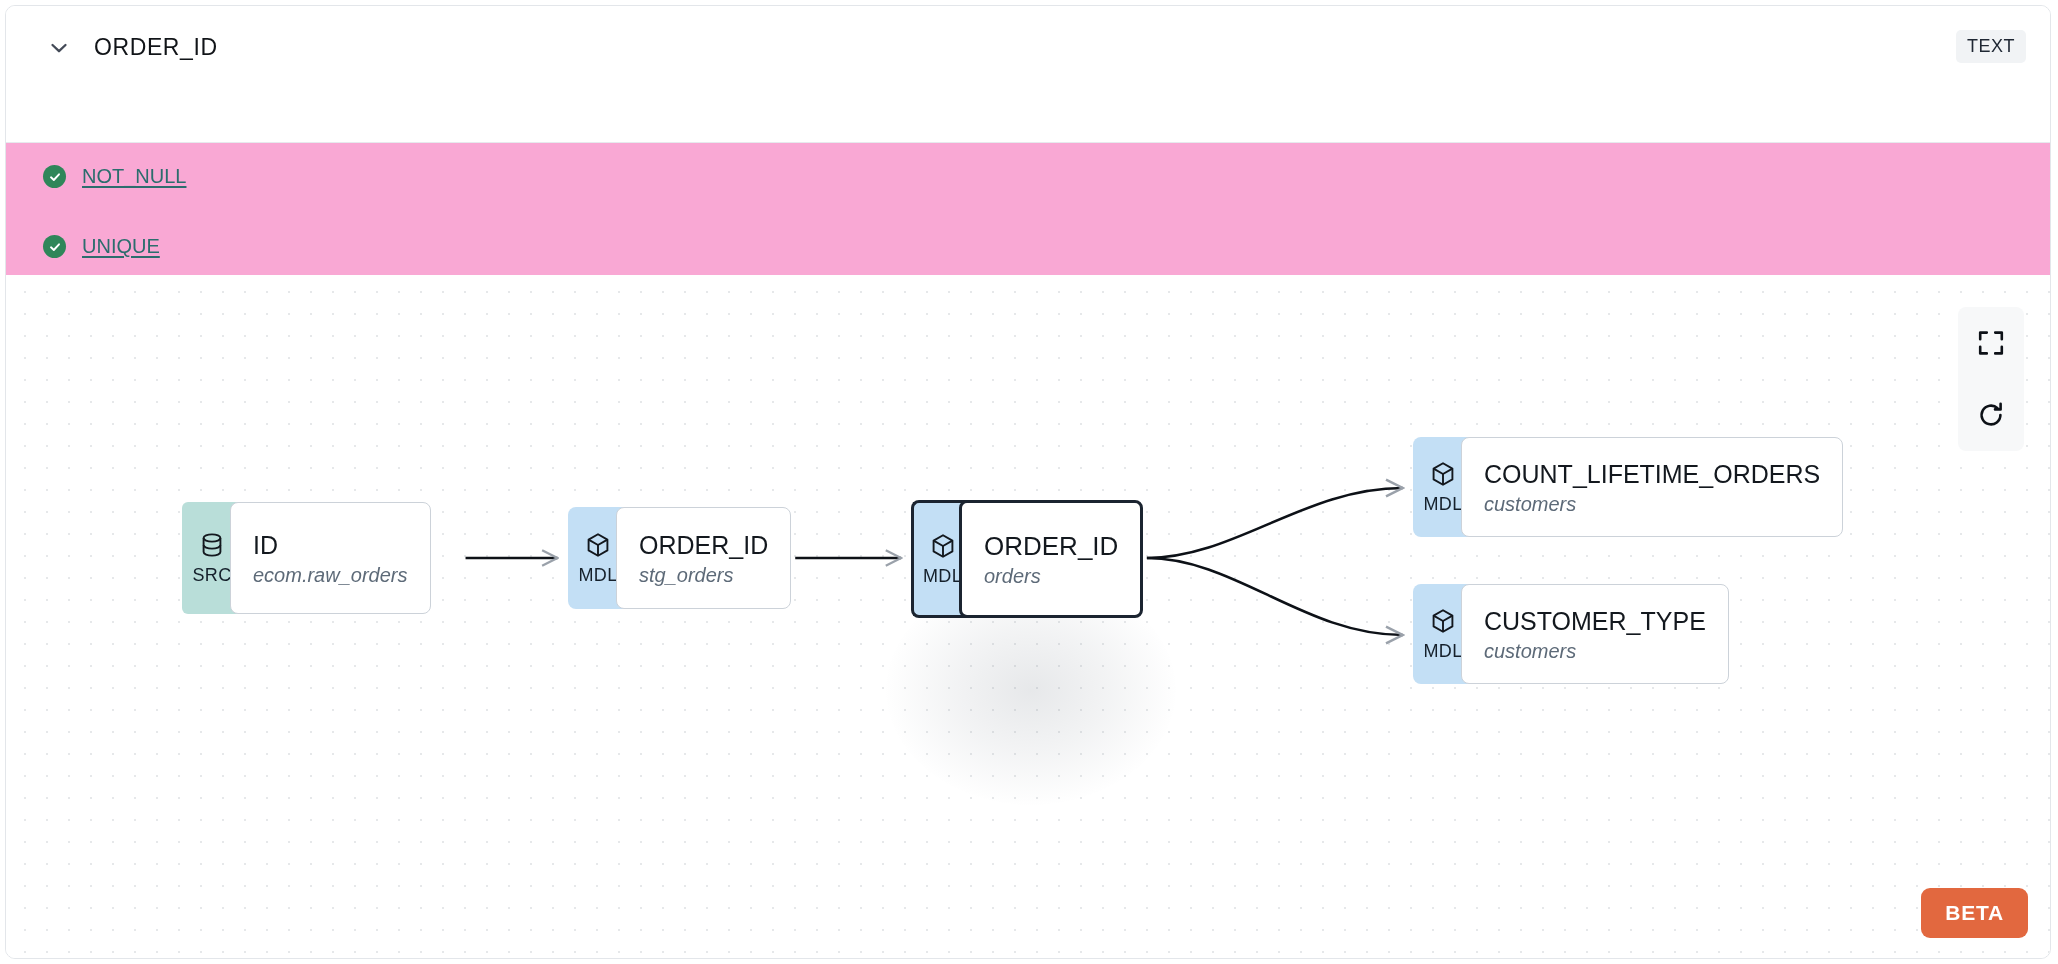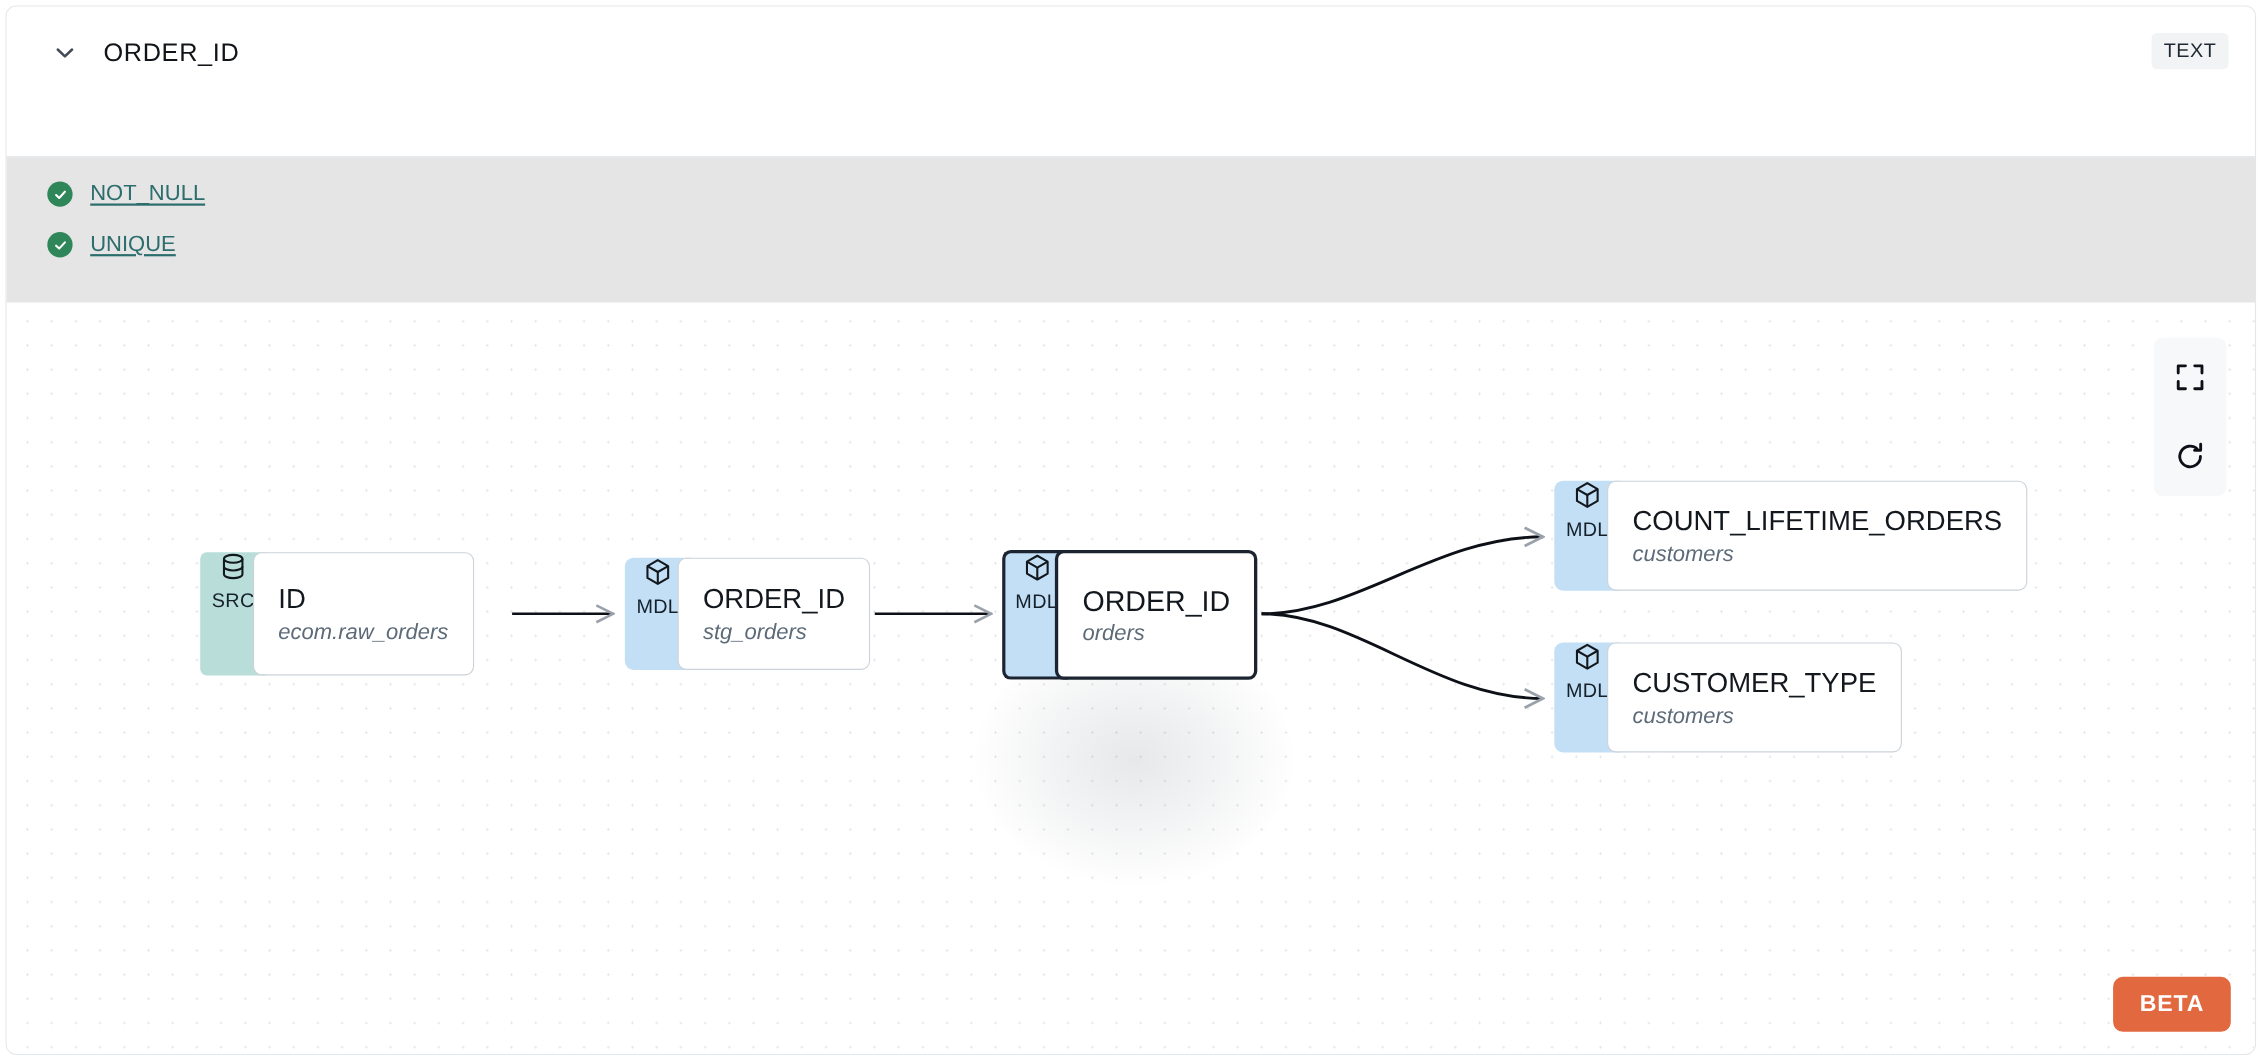--- a/index.html
+++ b/index.html
@@ -90,35 +90,35 @@
     white-space: nowrap;
   }
 
   
   .tests {
     position: absolute;
     left: 0;
     top: 136px;
     width: 100%;
     height: 152px;
-    background: #e5e5e5;
+    background: #f9a8d4;
     border-top: 1px solid #e7eaee;
     border-bottom: 1px solid #e1e5ea;
     box-sizing: border-box;
   }
 
   .test-row {
     position: absolute;
     left: 37px;
     display: flex;
     align-items: center;
     gap: 16px;
   }
   .test-row.r0 { top: 22px; }
-  .test-row.r1 { top: 68px; }
+  .test-row.r1 { top: 92px; }
 
   .check-icon {
     width: 23px;
     height: 23px;
     border-radius: 50%;
     background: #2f8659;
     display: flex;
     align-items: center;
     justify-content: center;
     flex: none;
@@ -176,21 +176,21 @@
     align-items: stretch;
     cursor: pointer;
   }
 
   .node-badge {
     width: 60px;
     border-radius: 8px 0 0 8px;
     display: flex;
     flex-direction: column;
     align-items: center;
-    justify-content: flex-start;
+    justify-content: center;
     gap: 2px;
     flex: none;
     box-sizing: border-box;
     z-index: 1;
   }
   .node-badge.src { background: #b9ded9; }
   .node-badge.mdl { background: #c3dff5; }
 
   .node-badge .glyph { display: block; }
   .node-badge .kind {

